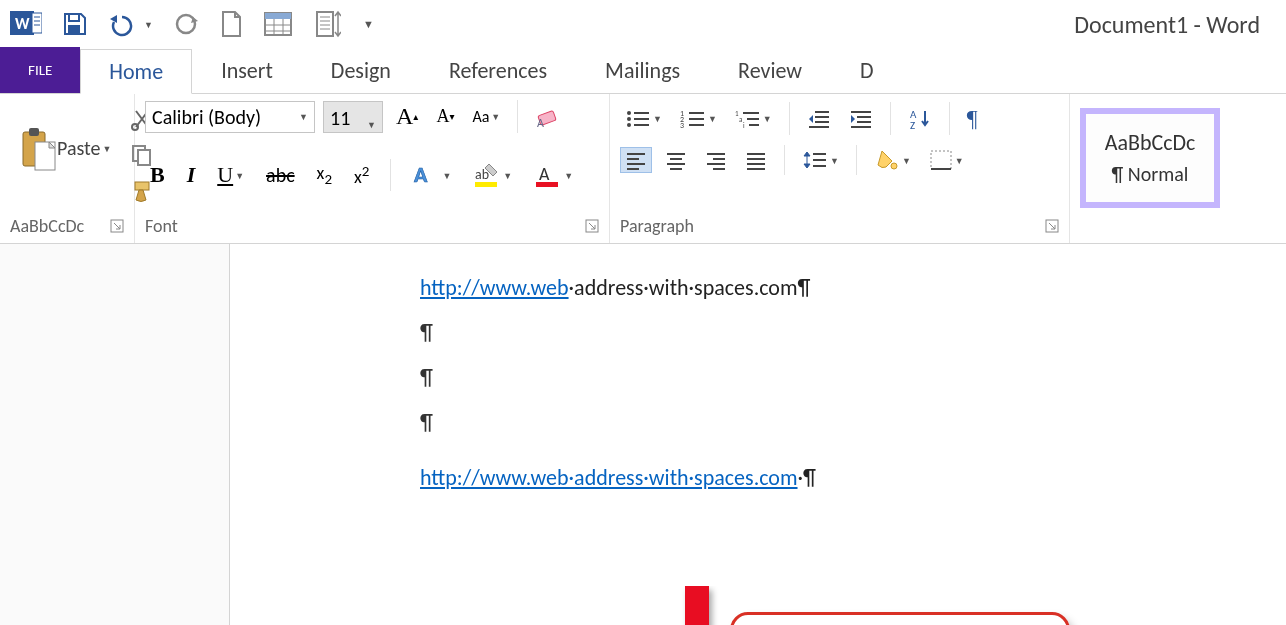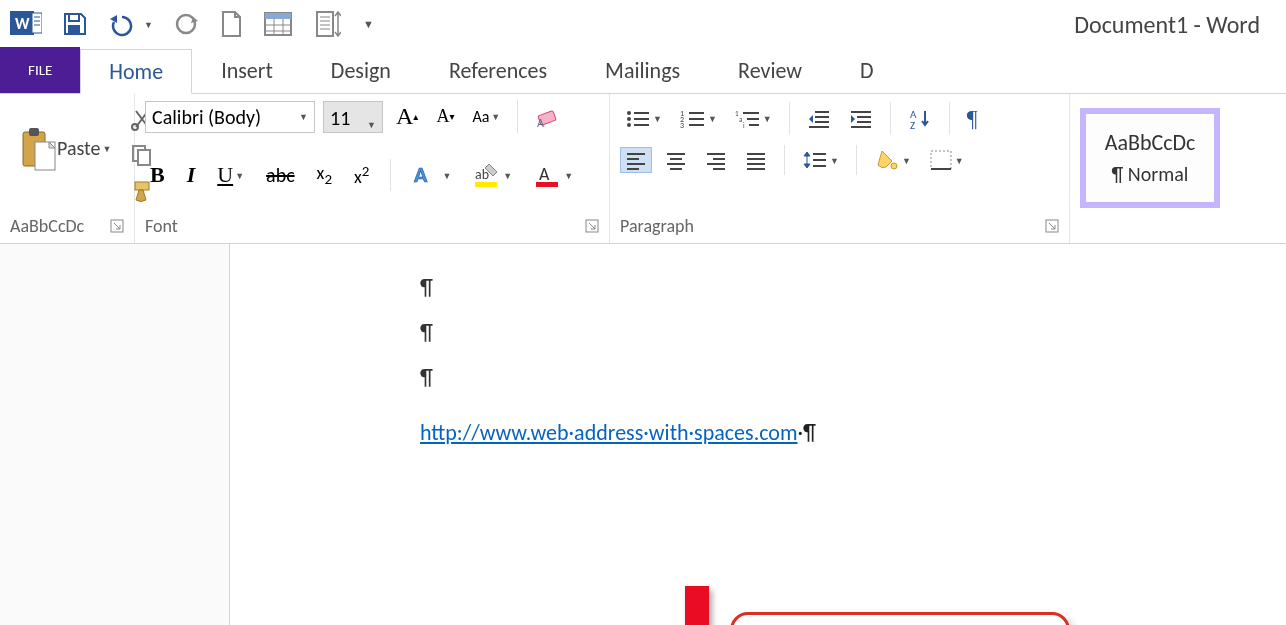--- a/index.html
+++ b/index.html
@@ -420,20 +420,23 @@
         <div class="style-name">¶ Normal</div>
       </div>
     </div>
     <div class="group-label">&nbsp;</div>
   </div>
 </div>
 
 <div class="workspace">
   <div class="gutter"></div>
   <div class="doc">
+    <div class="line">
+      <span class="link-blue">http://www.web</span><span>·address·with·spaces.com¶</span>
+    </div>
     <div class="line pilcrow">¶</div>
     <div class="line pilcrow">¶</div>
     <div class="line pilcrow">¶</div>
     <div class="line" style="margin-top:28px">
       <span class="link-blue">http://www.web·address·with·spaces.com</span><span>·¶</span>
     </div>
 
     <svg class="arrow" width="60" height="210">
       <defs>
           <filter id="sh">

